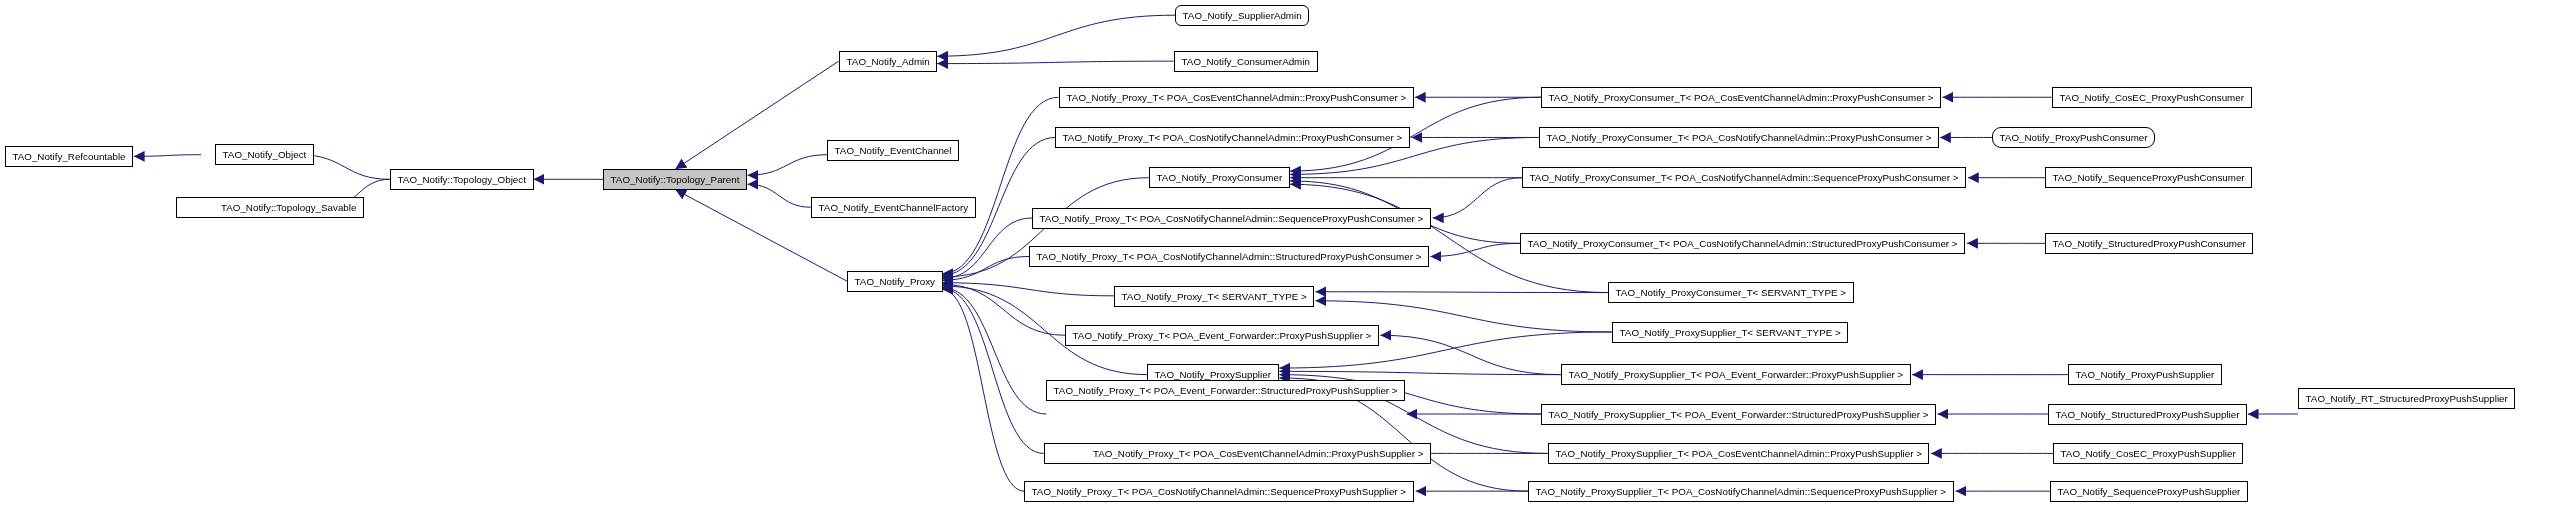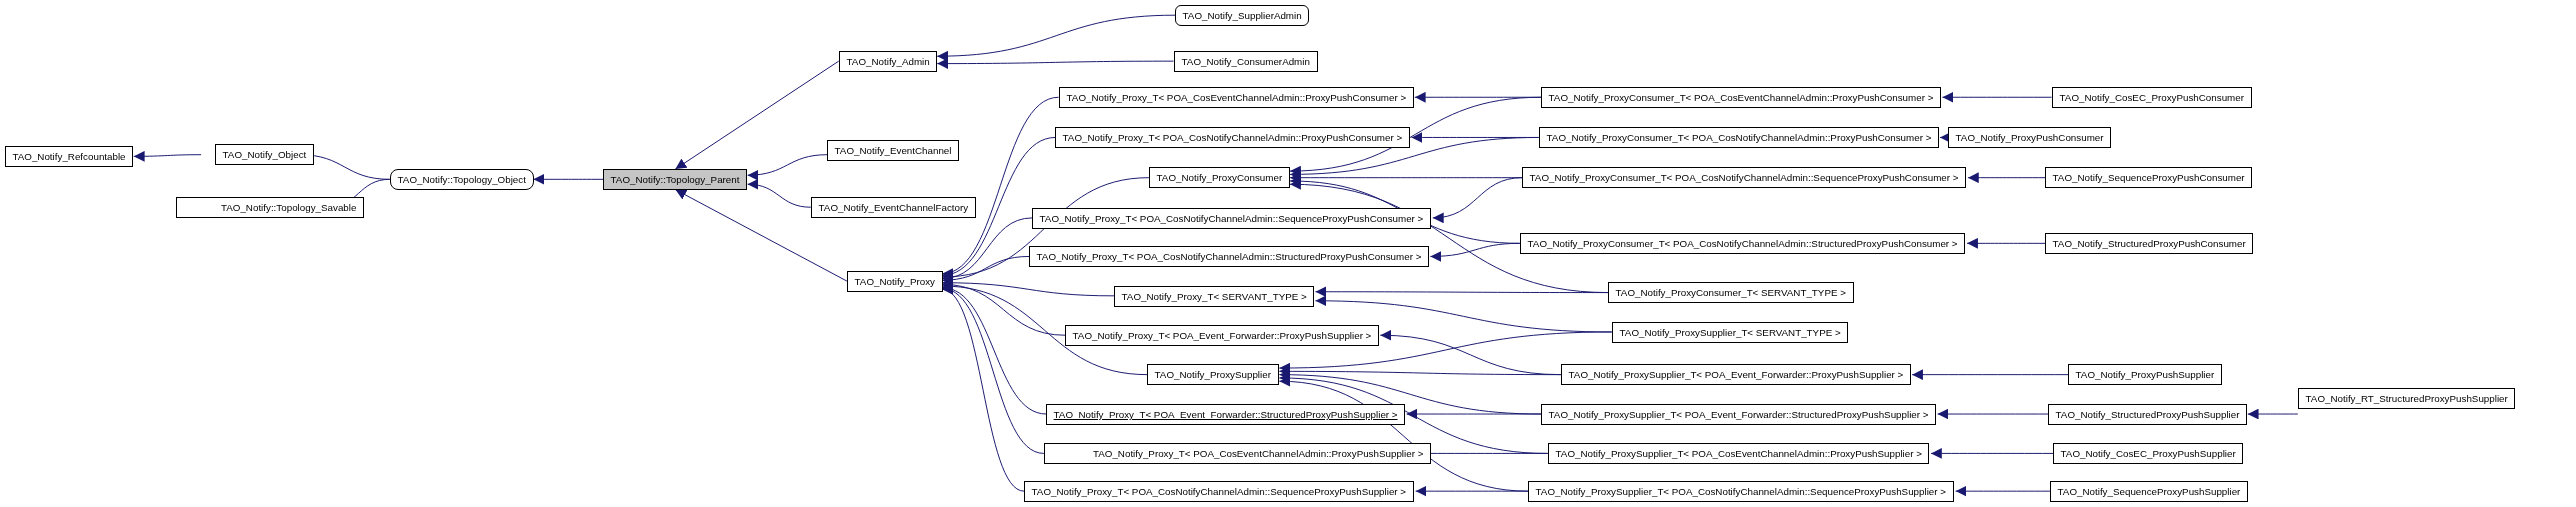--- a/index.html
+++ b/index.html
@@ -86,51 +86,51 @@
         <path d="M2496,504.5 C2428.5,504.5 2428.5,504.5 2361,504.5" fill="none" stroke="#191970" stroke-width="1.2" marker-end="url(#arrowhead)"></path>
         <path d="M2800,504.5 C2769.5,504.5 2769.5,504.5 2739,504.5" fill="none" stroke="#191970" stroke-width="1.2" marker-end="url(#arrowhead)"></path>
         <path d="M2502,552.5 C2427.5,552.5 2427.5,552.5 2353,552.5" fill="none" stroke="#191970" stroke-width="1.2" marker-end="url(#arrowhead)"></path>
         <path d="M2498,598.5 C2440.5,598.5 2440.5,598.5 2383,598.5" fill="none" stroke="#191970" stroke-width="1.2" marker-end="url(#arrowhead)"></path>
       </g>
   </svg>
   <div id="nodes">
       <div class="node" style="left: 4.9px; top: 146px;">TAO_Notify_Refcountable</div>
       <div class="node" style="left: 215px; top: 144px;">TAO_Notify_Object</div>
       <div class="node" style="left: 176px; top: 197px; padding-left: 44px;">TAO_Notify::Topology_Savable</div>
-      <div class="node" style="left: 390px; top: 169px; border-radius: 8px;">TAO_Notify::Topology_Object</div>
+      <div class="node" style="left: 390px; top: 169px;">TAO_Notify::Topology_Object</div>
       <div class="node highlight" style="left: 603px; top: 169px; background: rgb(197, 197, 197);">TAO_Notify::Topology_Parent</div>
       <div class="node" style="left: 839px; top: 51px;">TAO_Notify_Admin</div>
       <div class="node" style="left: 1175px; top: 4.9px; border-radius: 6px;">TAO_Notify_SupplierAdmin</div>
       <div class="node" style="left: 1174px; top: 51px;">TAO_Notify_ConsumerAdmin</div>
       <div class="node" style="left: 827px; top: 140px;">TAO_Notify_EventChannel</div>
       <div class="node" style="left: 811px; top: 197px;">TAO_Notify_EventChannelFactory</div>
       <div class="node" style="left: 847px; top: 271px;">TAO_Notify_Proxy</div>
       <div class="node" style="left: 1059px; top: 87px;">TAO_Notify_Proxy_T&lt; POA_CosEventChannelAdmin::ProxyPushConsumer &gt;</div>
       <div class="node" style="left: 1055px; top: 127px;">TAO_Notify_Proxy_T&lt; POA_CosNotifyChannelAdmin::ProxyPushConsumer &gt;</div>
       <div class="node" style="left: 1149px; top: 167px;">TAO_Notify_ProxyConsumer</div>
       <div class="node" style="left: 1032px; top: 208px;">TAO_Notify_Proxy_T&lt; POA_CosNotifyChannelAdmin::SequenceProxyPushConsumer &gt;</div>
       <div class="node" style="left: 1029px; top: 246px;">TAO_Notify_Proxy_T&lt; POA_CosNotifyChannelAdmin::StructuredProxyPushConsumer &gt;</div>
       <div class="node" style="left: 1114px; top: 286px;">TAO_Notify_Proxy_T&lt; SERVANT_TYPE &gt;</div>
       <div class="node" style="left: 1065px; top: 325px;">TAO_Notify_Proxy_T&lt; POA_Event_Forwarder::ProxyPushSupplier &gt;</div>
       <div class="node" style="left: 1147px; top: 364px;">TAO_Notify_ProxySupplier</div>
-      <div class="node" style="left: 1046px; top: 404px; text-decoration: underline;">TAO_Notify_Proxy_T&lt; POA_Event_Forwarder::StructuredProxyPushSupplier &gt;</div>
+      <div class="node" style="left: 1046px; top: 380px;">TAO_Notify_Proxy_T&lt; POA_Event_Forwarder::StructuredProxyPushSupplier &gt;</div>
       <div class="node" style="left: 1044px; top: 443px; padding-left: 48px;">TAO_Notify_Proxy_T&lt; POA_CosEventChannelAdmin::ProxyPushSupplier &gt;</div>
       <div class="node" style="left: 1024px; top: 481px;">TAO_Notify_Proxy_T&lt; POA_CosNotifyChannelAdmin::SequenceProxyPushSupplier &gt;</div>
       <div class="node" style="left: 1541px; top: 87px;">TAO_Notify_ProxyConsumer_T&lt; POA_CosEventChannelAdmin::ProxyPushConsumer &gt;</div>
       <div class="node" style="left: 1539px; top: 127px;">TAO_Notify_ProxyConsumer_T&lt; POA_CosNotifyChannelAdmin::ProxyPushConsumer &gt;</div>
       <div class="node" style="left: 1522px; top: 167px;">TAO_Notify_ProxyConsumer_T&lt; POA_CosNotifyChannelAdmin::SequenceProxyPushConsumer &gt;</div>
       <div class="node" style="left: 1520px; top: 233px;">TAO_Notify_ProxyConsumer_T&lt; POA_CosNotifyChannelAdmin::StructuredProxyPushConsumer &gt;</div>
       <div class="node" style="left: 1608px; top: 282px;">TAO_Notify_ProxyConsumer_T&lt; SERVANT_TYPE &gt;</div>
       <div class="node" style="left: 1612px; top: 322px;">TAO_Notify_ProxySupplier_T&lt; SERVANT_TYPE &gt;</div>
       <div class="node" style="left: 1561px; top: 364px;">TAO_Notify_ProxySupplier_T&lt; POA_Event_Forwarder::ProxyPushSupplier &gt;</div>
       <div class="node" style="left: 1541px; top: 404px;">TAO_Notify_ProxySupplier_T&lt; POA_Event_Forwarder::StructuredProxyPushSupplier &gt;</div>
       <div class="node" style="left: 1548px; top: 443px;">TAO_Notify_ProxySupplier_T&lt; POA_CosEventChannelAdmin::ProxyPushSupplier &gt;</div>
       <div class="node" style="left: 1528px; top: 481px;">TAO_Notify_ProxySupplier_T&lt; POA_CosNotifyChannelAdmin::SequenceProxyPushSupplier &gt;</div>
       <div class="node" style="left: 2052px; top: 87px;">TAO_Notify_CosEC_ProxyPushConsumer</div>
-      <div class="node" style="left: 1948px; top: 127px;">TAO_Notify_ProxyPushConsumer</div>
+      <div class="node" style="left: 1992px; top: 127px; border-radius: 9px;">TAO_Notify_ProxyPushConsumer</div>
       <div class="node" style="left: 2045px; top: 167px;">TAO_Notify_SequenceProxyPushConsumer</div>
       <div class="node" style="left: 2045px; top: 233px;">TAO_Notify_StructuredProxyPushConsumer</div>
       <div class="node" style="left: 2068px; top: 364px;">TAO_Notify_ProxyPushSupplier</div>
       <div class="node" style="left: 2048px; top: 404px;">TAO_Notify_StructuredProxyPushSupplier</div>
       <div class="node" style="left: 2298px; top: 388px;">TAO_Notify_RT_StructuredProxyPushSupplier</div>
       <div class="node" style="left: 2053px; top: 443px;">TAO_Notify_CosEC_ProxyPushSupplier</div>
       <div class="node" style="left: 2050px; top: 481px;">TAO_Notify_SequenceProxyPushSupplier</div>
     </div>
 </div>
 

